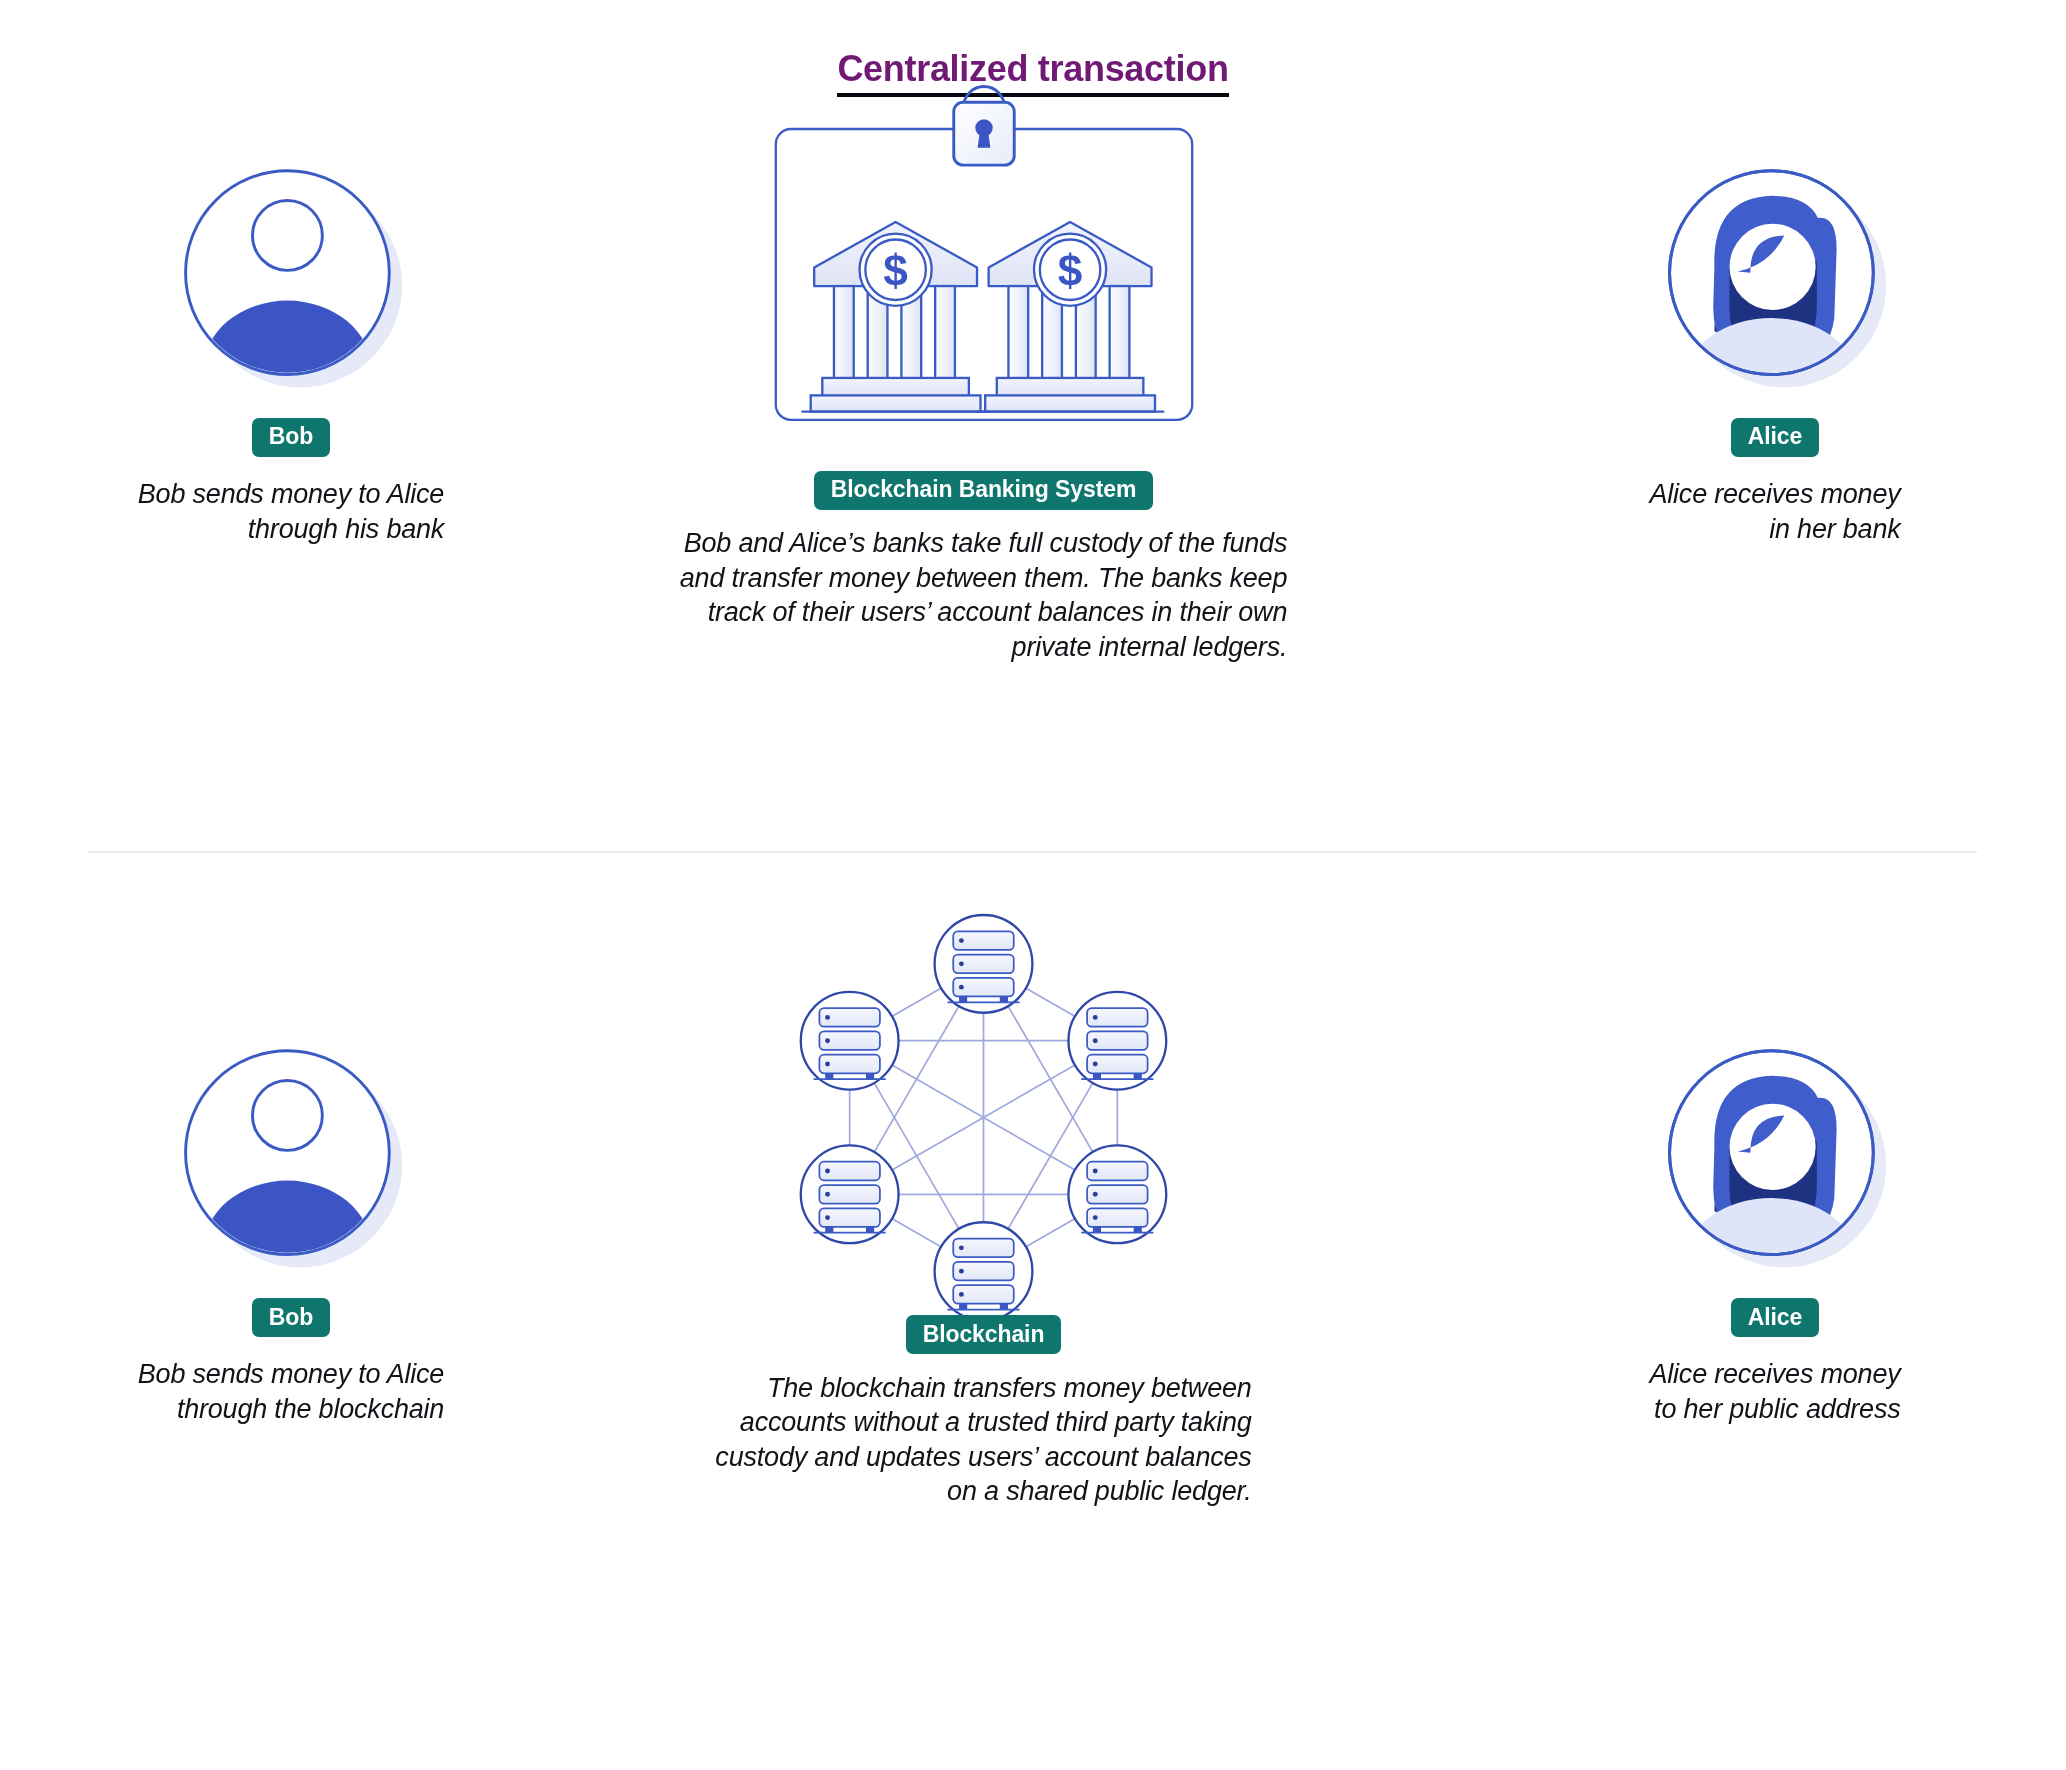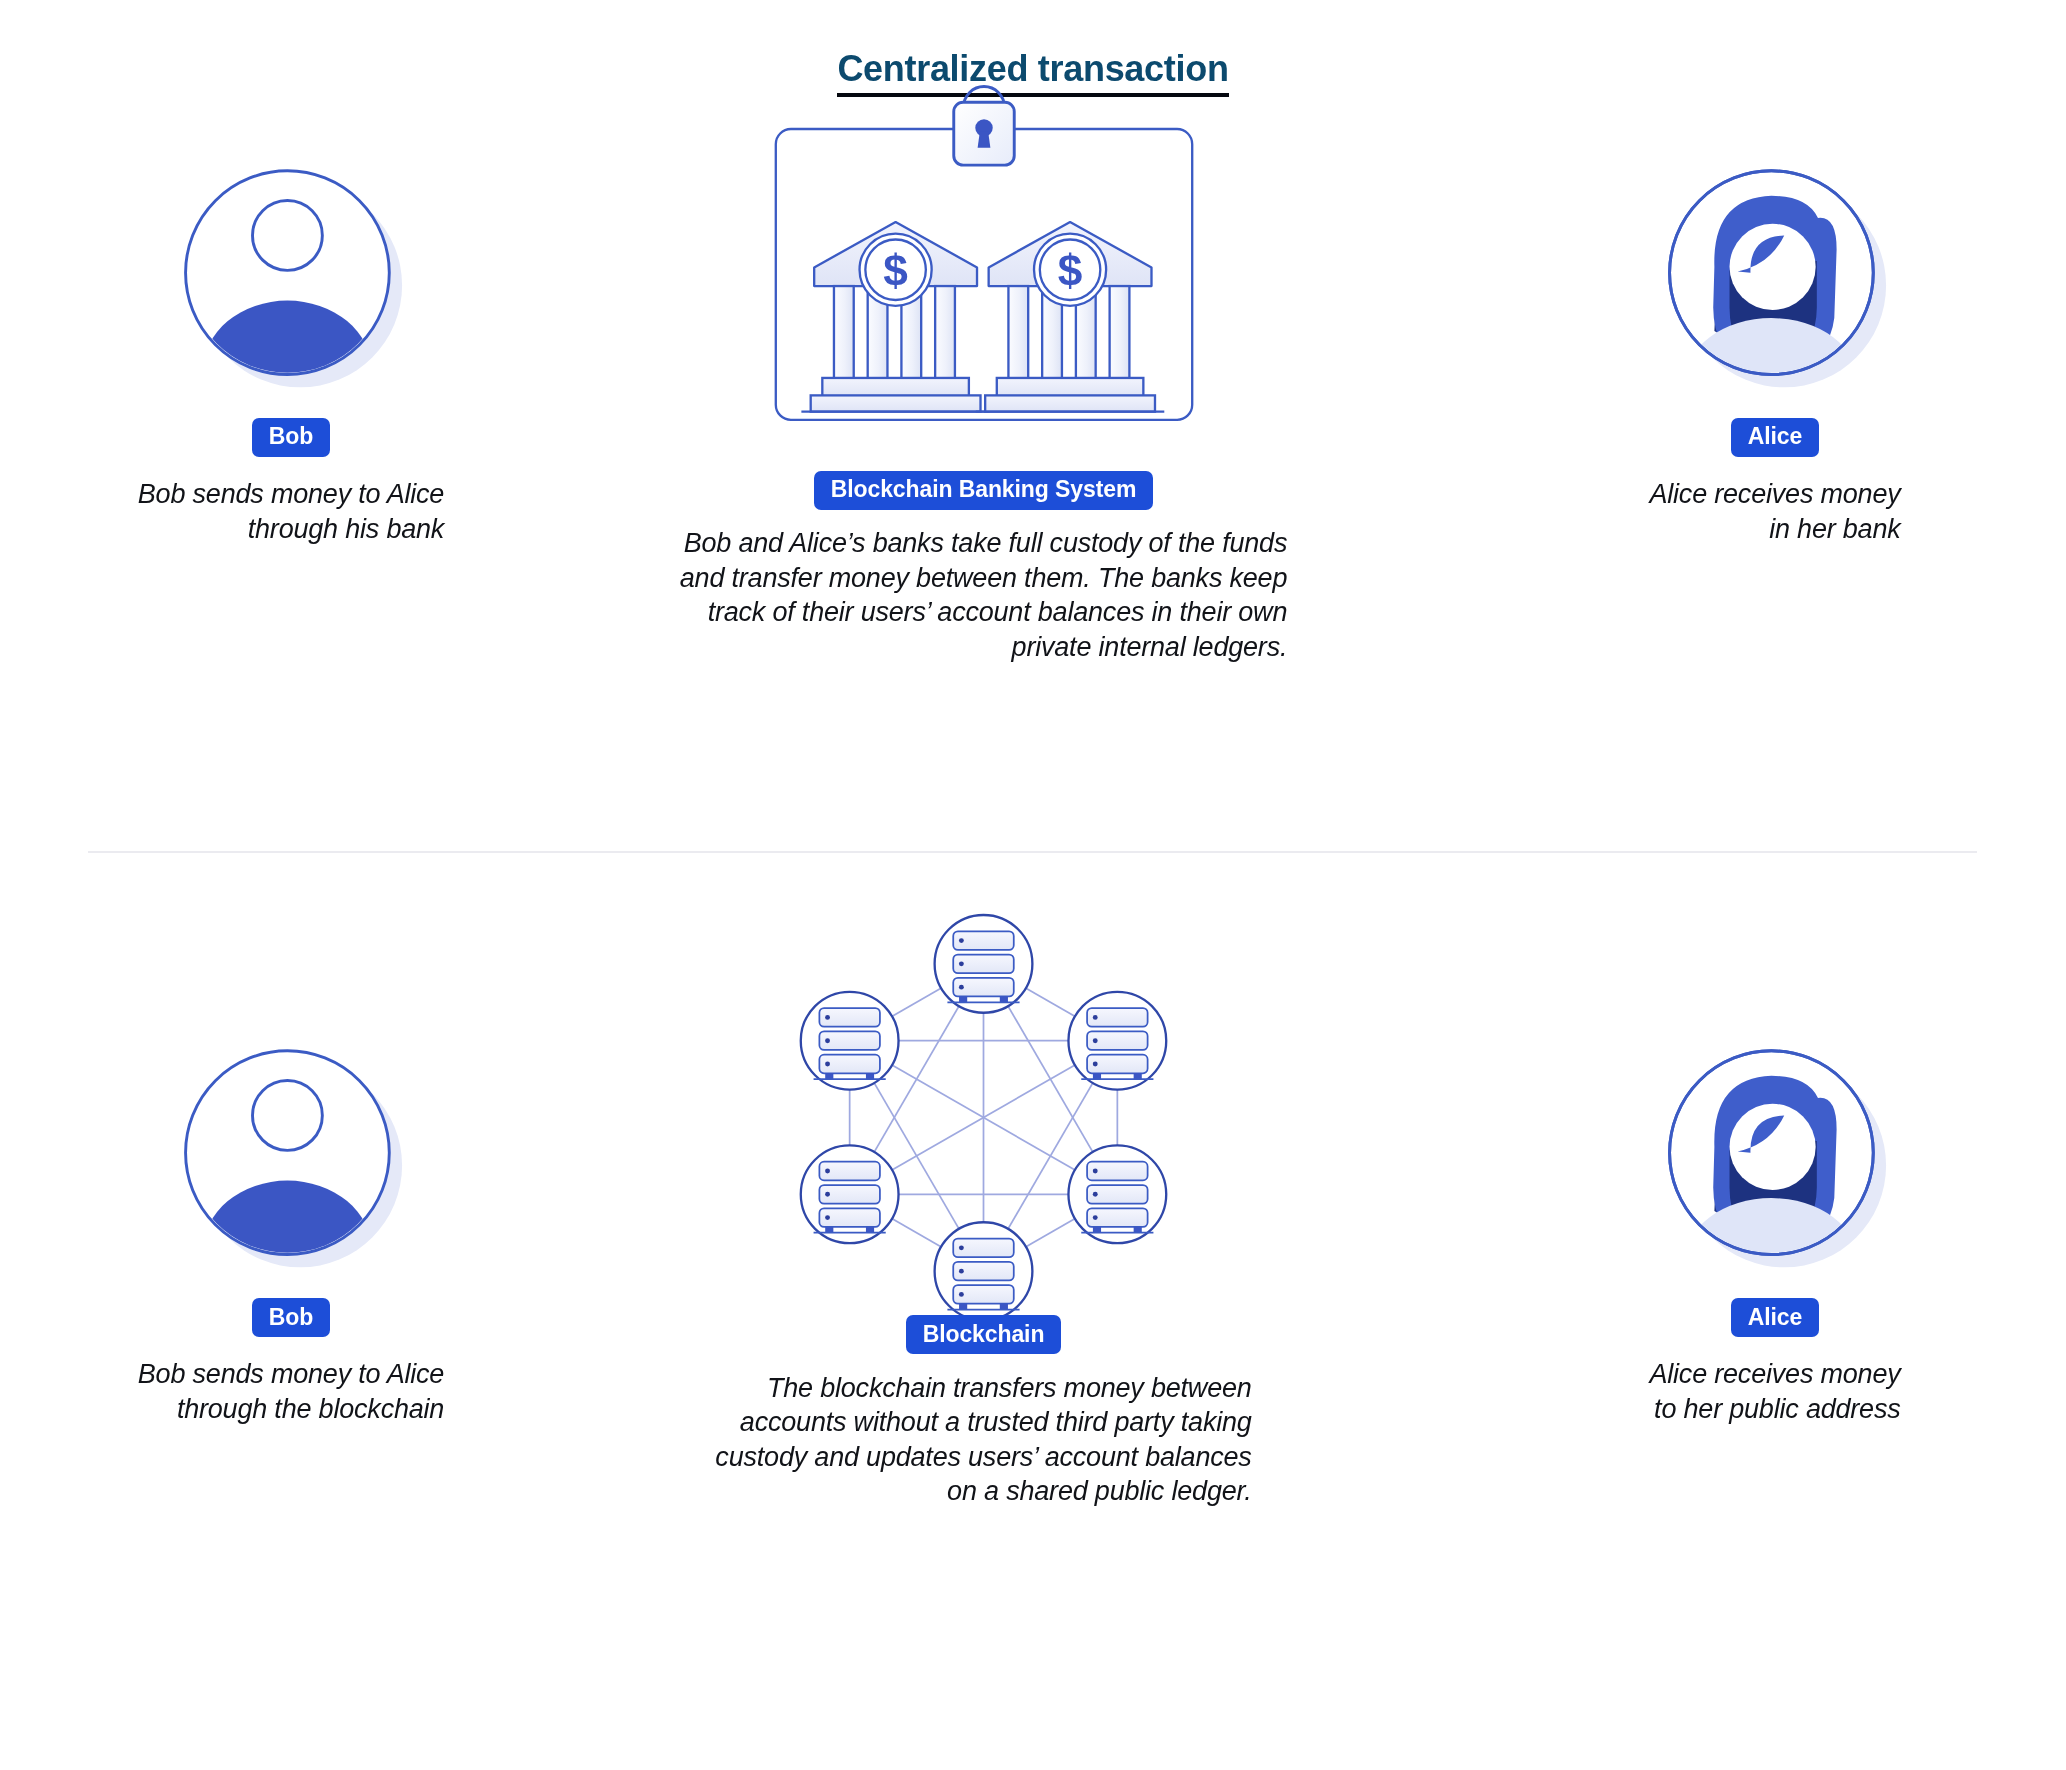--- a/index.html
+++ b/index.html
@@ -19,21 +19,21 @@
   .section {
     position: relative;
     width: 2066px;
   }
 
   .section-title {
     text-align: left;
     font-size: 36px;
     font-weight: bold;
     letter-spacing: -0.3px;
-    color: #0c4a6e;
+    color: #701a75;
     padding-bottom: 5.8px;
     display: inline-block;
     border-bottom: 4.1px solid #05080f;
     line-height: 1.0;
   }
   .title-wrap {
     text-align: center;
   }
 
   .divider {
@@ -61,21 +61,21 @@
   .col-center { width: 832px; }
   .col-right  { width: 582px; }
 
   .art {
     display: flex;
     align-items: center;
     justify-content: center;
   }
 
   .badge {
-    background: #1d4ed8;
+    background: #0f766e;
     color: #ffffff;
     font-weight: bold;
     font-size: 23px;
     border-radius: 7px;
     padding: 7.6px 16.3px 8.7px 16.3px;
     line-height: 1;
     letter-spacing: -0.1px;
     white-space: nowrap;
   }
 

